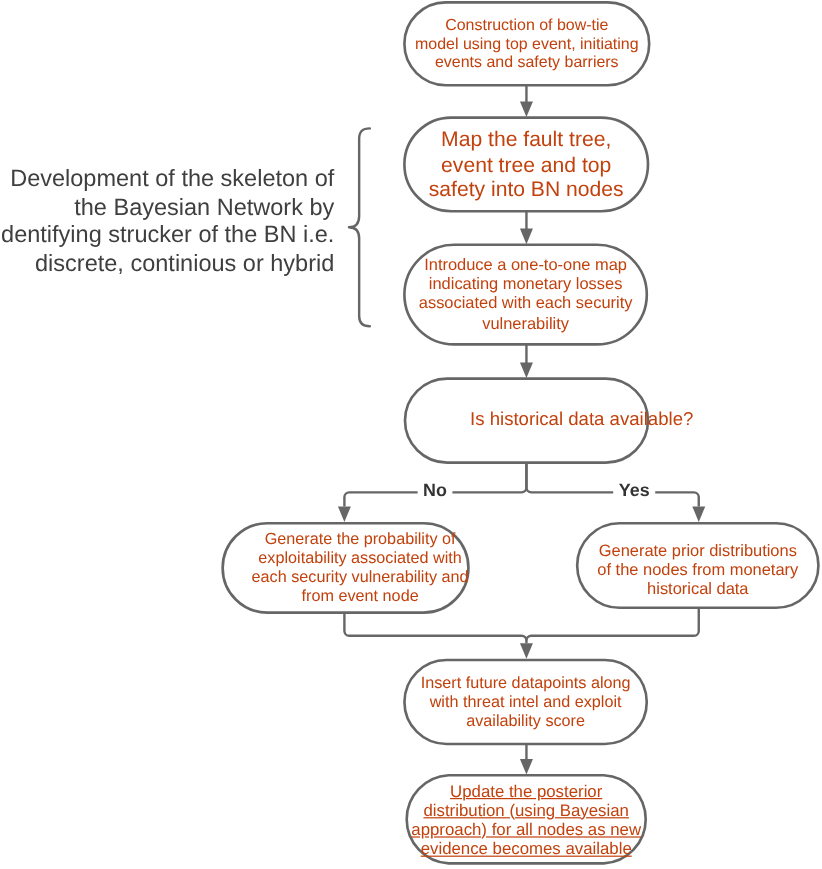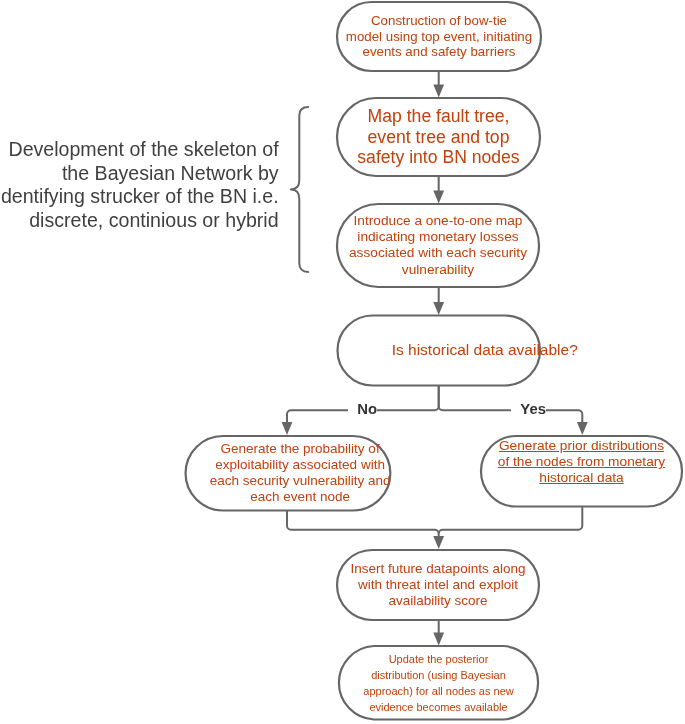--- a/index.html
+++ b/index.html
@@ -10,21 +10,21 @@
 #stage{position:relative;width:685px;height:724px;background:#fff;}
 #wires{position:absolute;left:0;top:0;width:685px;height:724px;}
 .node-shape{fill:#fff;stroke:#666666;stroke-width:2.2;}
 .edge{fill:none;stroke:#666666;stroke-width:2;stroke-linecap:butt;}
 .arrowhead{fill:#666666;stroke:none;}
 .brace{fill:none;stroke:#666666;stroke-width:2;stroke-linecap:round;stroke-linejoin:round;}
 .node-label{position:absolute;text-align:center;color:#c2410c;
             white-space:nowrap;}
 .node-label > span{display:block;}
 .edge-label{position:absolute;font-weight:bold;color:#333;background:#fff;
-            text-align:right;line-height:1;white-space:nowrap;}
+            text-align:center;line-height:1;white-space:nowrap;}
 #annotation{position:absolute;text-align:right;color:#3f3f3f;white-space:nowrap;}
 #annotation > span{display:block;}
 </style>
 </head>
 <body>
 
 <div id="stage">
 <svg id="wires" width="685" height="724" viewBox="0 0 685 724">
   <g>
     <path class="node-shape" d="M 371.5 2.0 H 506.5 A 34.5 34.5 0 0 1 506.5 71.0 H 371.5 A 34.5 34.5 0 0 1 371.5 2.0 Z"></path>
@@ -93,33 +93,33 @@
   <span>associated with each security</span>
   <span>vulnerability</span>
 </div>
 <div class="node-label" style="left:337.5px;top:342.45px;width:202.5px;font-size:15.5px;line-height:16.1px;margin-left:46px;">
   <span>Is historical data available?</span>
 </div>
 <div class="node-label" style="left:185.6px;top:441.05px;width:229px;font-size:13.5px;line-height:16.1px;">
   <span>Generate the probability of</span>
   <span>exploitability associated with</span>
   <span>each security vulnerability and</span>
-  <span>each event node</span>
+  <span>from event node</span>
 </div>
-<div class="node-label" style="left:481.0px;top:438px;width:201.0px;font-size:13.7px;line-height:16.1px;text-decoration:underline;">
+<div class="node-label" style="left:481.0px;top:451px;width:201.0px;font-size:13.7px;line-height:16.1px;">
   <span>Generate prior distributions</span>
   <span>of the nodes from monetary</span>
   <span>historical data</span>
 </div>
 <div class="node-label" style="left:337.0px;top:560.85px;width:202.0px;font-size:13.5px;line-height:16.1px;">
   <span>Insert future datapoints along</span>
   <span>with threat intel and exploit</span>
   <span>availability score</span>
 </div>
-<div class="node-label" style="left:337.0px;top:650.55px;width:203.0px;font-size:11px;line-height:16.1px;">
+<div class="node-label" style="left:337.0px;top:650.55px;width:203.0px;font-size:14px;line-height:16.1px;text-decoration:underline;">
   <span>Update the posterior</span>
   <span>distribution (using Bayesian</span>
   <span>approach) for all nodes as new</span>
   <span>evidence becomes available</span>
 </div>
 
 <div class="edge-label" style="left:348.0px;top:402.0px;width:29.0px;font-size:14.9px;">No</div>
 <div class="edge-label" style="left:511.0px;top:402.0px;width:35.0px;font-size:14.9px;">Yes</div>
 </div>
 

